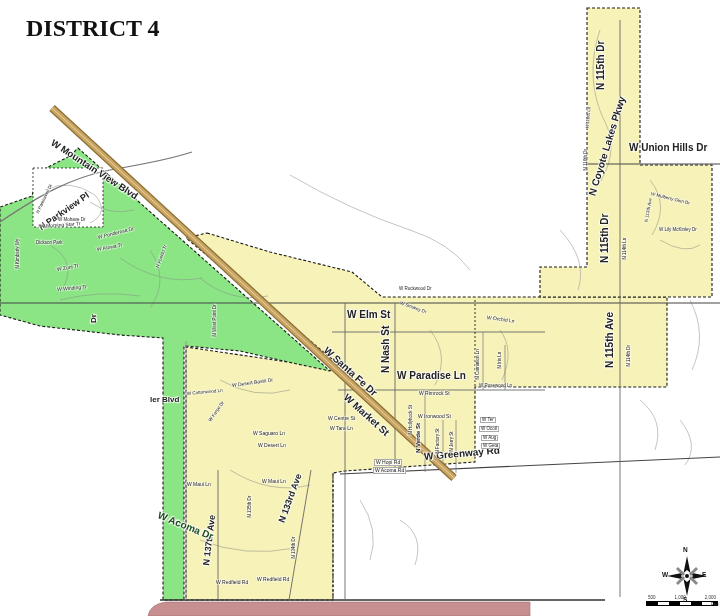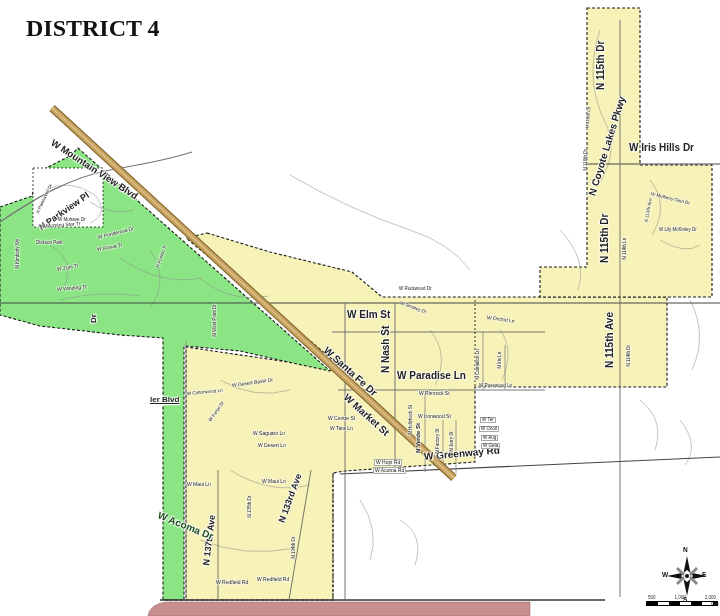--- a/index.html
+++ b/index.html
@@ -122,28 +122,28 @@
       <div class="lbl" style="left: 98px; top: 235px; font-size: 5px; transform: rotate(-14deg);">W Ponderosa Dr</div>
       <div class="lbl" style="left: 97px; top: 247px; font-size: 5px; transform: rotate(-10deg);">W Kiowa Tr</div>
       <div class="lbl" style="left: 57px; top: 267px; font-size: 5px; transform: rotate(-10deg);">W Zuni Tr</div>
       <div class="lbl" style="left: 57px; top: 287px; font-size: 5px; transform: rotate(-5deg);">W Winding Tr</div>
       <div class="lbl v" style="left: 20px; top: 263.5px; font-size: 4.5px; transform: rotate(-90deg);">N Kimberly Wy</div>
       <div class="lbl v" style="left: 160px; top: 263.5px; font-size: 4.5px; transform: rotate(-70deg);">N Pueblo Tr</div>
       <div class="lbl" style="left: 58px; top: 217.5px; font-size: 4.5px;">W Mohave Dr</div>
       <div class="lbl v" style="left: 40px; top: 209.5px; font-size: 4.5px; transform: rotate(-65deg);">N Parkhaven Dr</div>
       <div class="lbl b v" style="left: 98px; top: 315px; font-size: 8px; transform: rotate(-90deg);">Dr</div>
       <div class="lbl v" style="left: 217px; top: 331.5px; font-size: 4.5px; transform: rotate(-90deg);">N West Point Dr</div>
-      <div class="lbl b" style="left: 150px; top: 396px; font-size: 8px; text-decoration: underline;">ler Blvd</div>
+      <div class="lbl b" style="left: 150px; top: 396px; font-size: 8px;">ler Blvd</div>
       <div class="lbl b" style="left: 325px; top: 344px; font-size: 10px; transform: rotate(42deg);">W Santa Fe Dr</div>
       <div class="lbl b" style="left: 345px; top: 391px; font-size: 10px; transform: rotate(42deg);">W Market St</div>
       <div class="lbl b" style="left: 347px; top: 310px; font-size: 10px;">W Elm St</div>
       <div class="lbl b v" style="left: 391px; top: 363px; font-size: 10px; transform: rotate(-90deg);">N Nash St</div>
       <div class="lbl b" style="left: 397px; top: 371px; font-size: 10px;">W Paradise Ln</div>
       <div class="lbl b" style="left: 424px; top: 452px; font-size: 10px; transform: rotate(-5deg);">W Greenway Rd</div>
-      <div class="lbl b" style="left: 629px; top: 143px; font-size: 10px;">W Iris Hills Dr</div>
+      <div class="lbl b" style="left: 629px; top: 143px; font-size: 10px;">W Union Hills Dr</div>
       <div class="lbl b v" style="left: 606px; top: 80px; font-size: 10px; transform: rotate(-90deg);">N 115th Dr</div>
       <div class="lbl b v" style="left: 597px; top: 187px; font-size: 10px; transform: rotate(-73deg);">N Coyote Lakes Pkwy</div>
       <div class="lbl b v" style="left: 610px; top: 253px; font-size: 10px; transform: rotate(-90deg);">N 115th Dr</div>
       <div class="lbl b v" style="left: 615px; top: 358px; font-size: 10px; transform: rotate(-90deg);">N 115th Ave</div>
       <div class="lbl b v" style="left: 211px; top: 557px; font-size: 9px; transform: rotate(-83deg);">N 137th Ave</div>
       <div class="lbl b v" style="left: 286px; top: 515px; font-size: 9px; transform: rotate(-70deg);">N 133rd Ave</div>
       <div class="lbl b" style="left: 158px; top: 510px; font-size: 10px; transform: rotate(22deg); color: rgb(29, 77, 29);">W Acoma Dr</div>
       <div class="lbl" style="left: 399px; top: 286.5px; font-size: 4.5px;">W Rockwood Dr</div>
       <div class="lbl" style="left: 400px; top: 300.5px; font-size: 4.5px; transform: rotate(20deg);">W Smokey Dr</div>
       <div class="lbl" style="left: 419px; top: 391px; font-size: 5px;">W Rimrock St</div>

